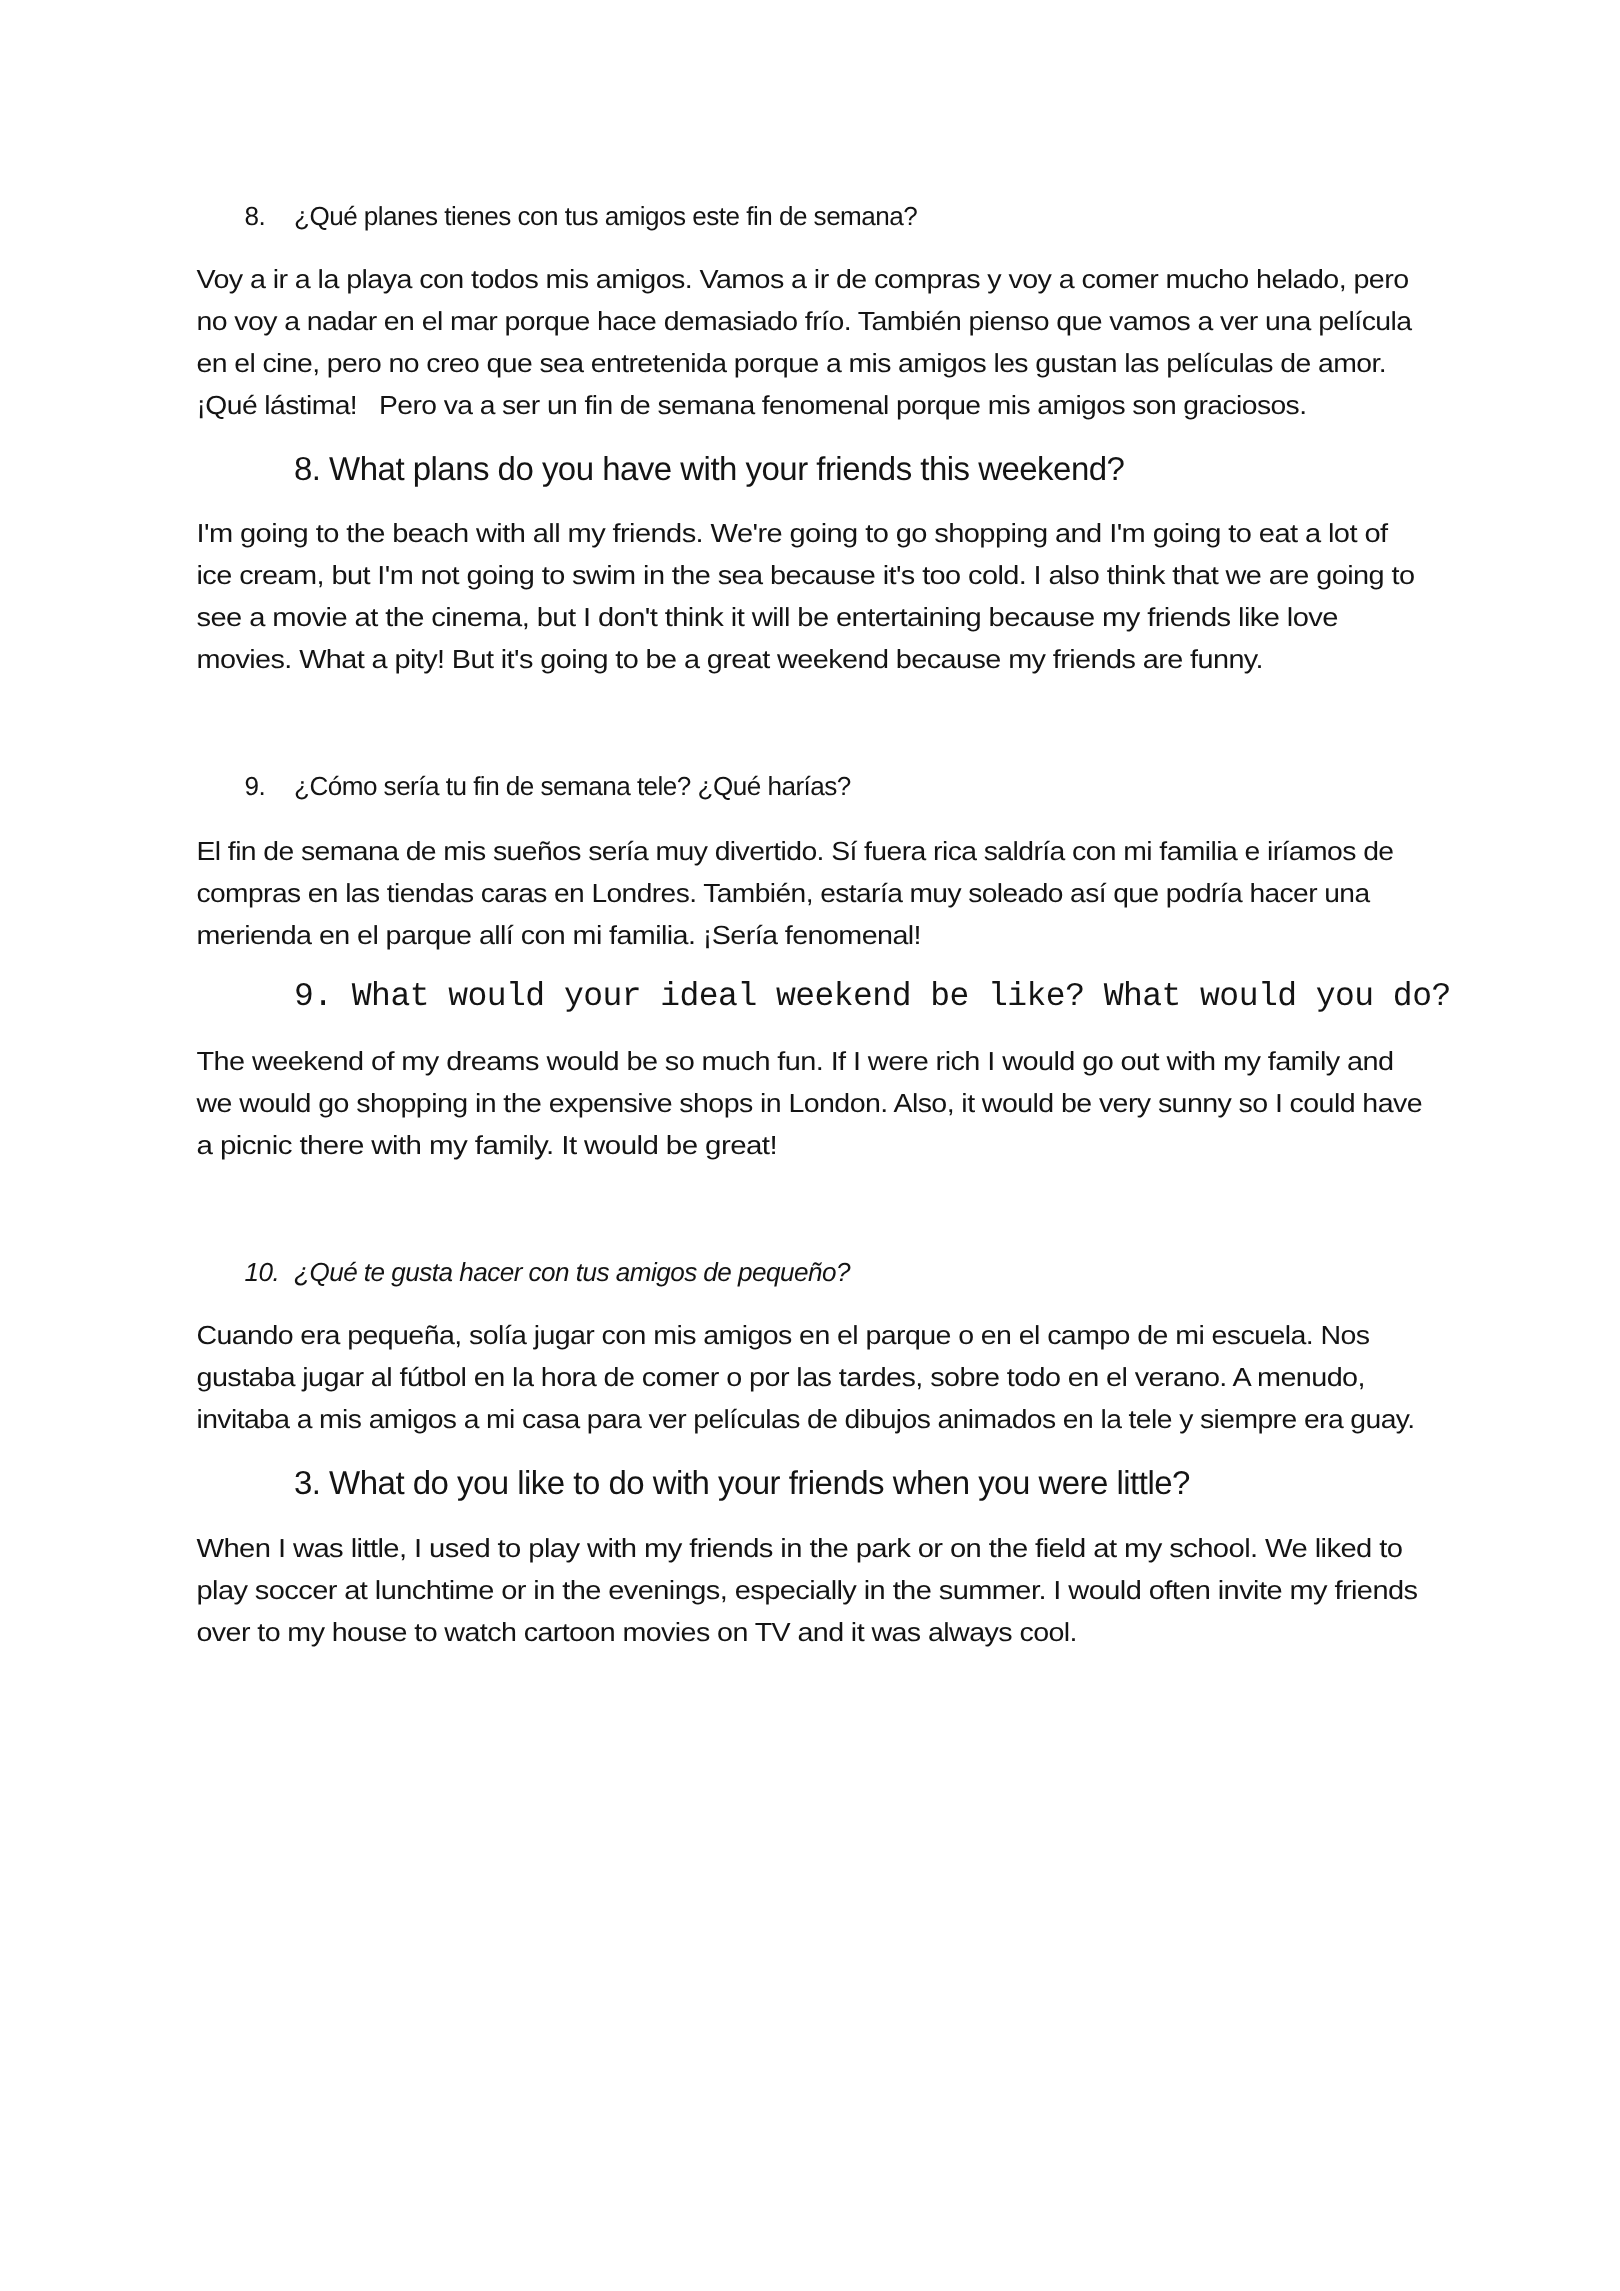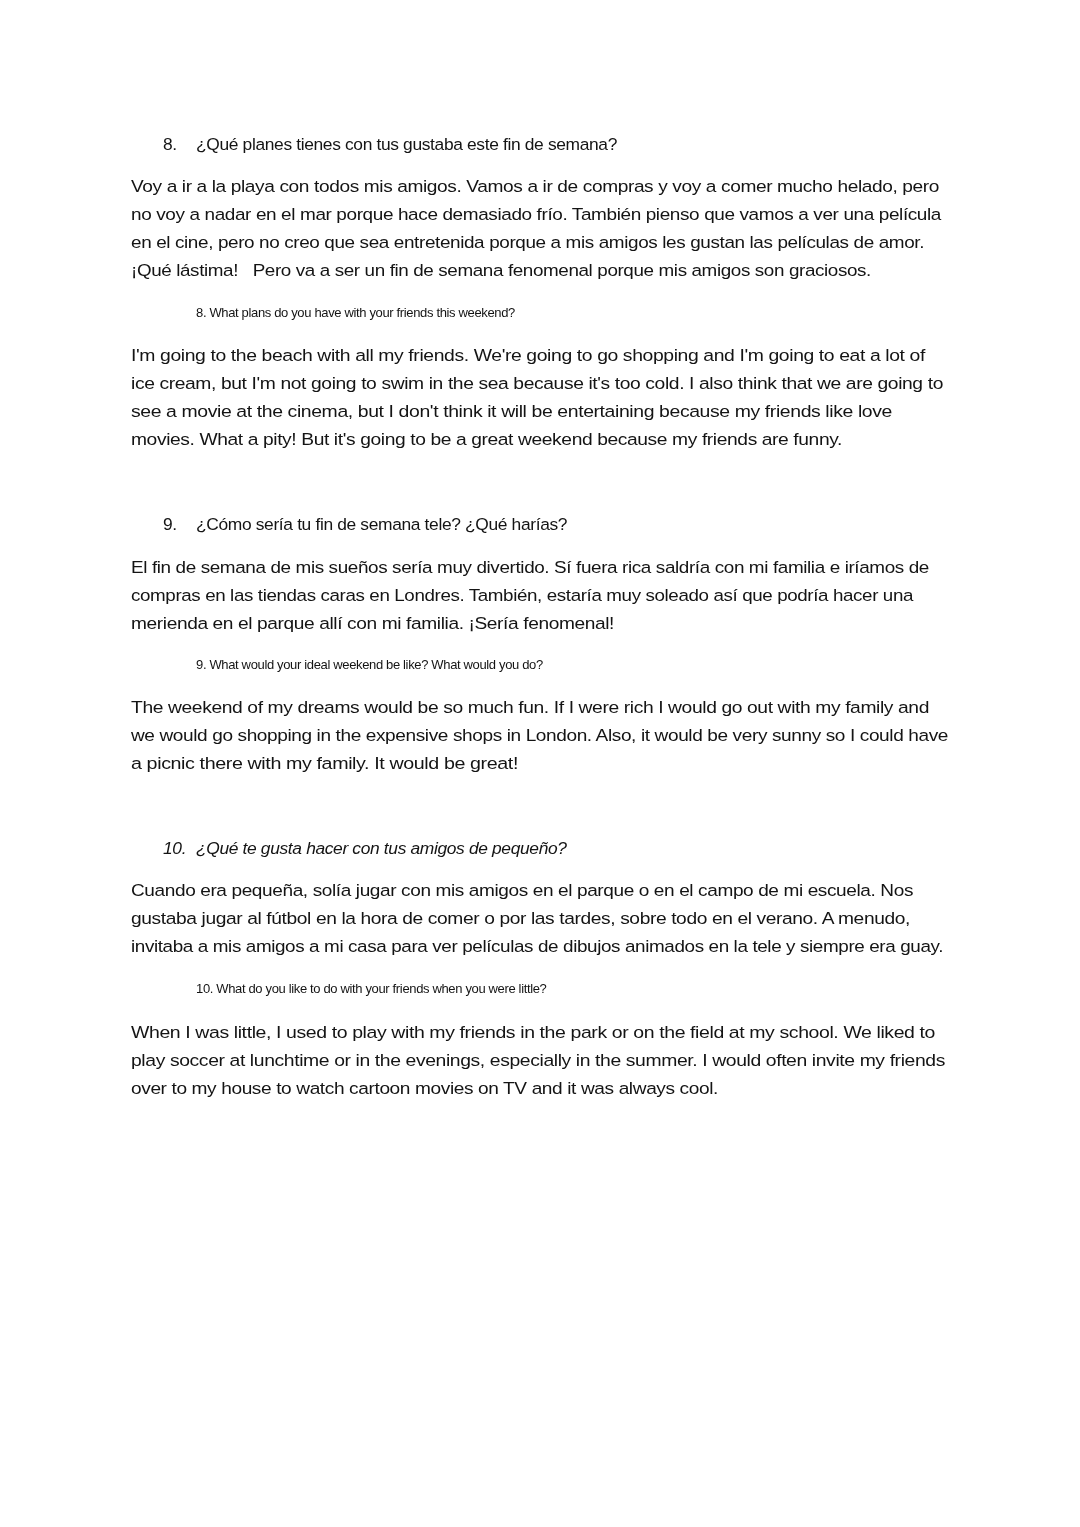--- a/index.html
+++ b/index.html
@@ -39,33 +39,33 @@
       letter-spacing: -0.35px;
     }
     .q-es .num {
       display: inline-block;
       width: 33px;
     }
     .q-en {
       position: absolute;
       left: 196px;
       white-space: nowrap;
-      font-size: 13px;
+      font-size: 22px;
       line-height: 22px;
       letter-spacing: -0.35px;
     }
   </style>
 </head>
 <body>
 
 <div class="page">
 
   <div>
     <div class="q-es" style="top:133px;">
-      <span class="num">8.</span><span>¿Qué planes tienes con tus gustaba este fin de semana?</span>
+      <span class="num">8.</span><span>¿Qué planes tienes con tus amigos este fin de semana?</span>
     </div>
     <div class="line" style="top: 175px; display: inline-block; transform-origin: left top; transform: scaleX(1.0986);">Voy a ir a la playa con todos mis amigos. Vamos a ir de compras y voy a comer mucho helado, pero</div>
     <div class="line" style="top: 203px; display: inline-block; transform-origin: left top; transform: scaleX(1.0897);">no voy a nadar en el mar porque hace demasiado frío. También pienso que vamos a ver una película</div>
     <div class="line" style="top: 231px; display: inline-block; transform-origin: left top; transform: scaleX(1.0872);">en el cine, pero no creo que sea entretenida porque a mis amigos les gustan las películas de amor.</div>
     <div class="line" style="top: 259px; white-space: pre; display: inline-block; transform-origin: left top; transform: scaleX(1.0831);">¡Qué lástima!   Pero va a ser un fin de semana fenomenal porque mis amigos son graciosos.</div>
 
     <div class="q-en" style="top:302px;">8. What plans do you have with your friends this weekend?</div>
     <div class="line" style="top: 344px; display: inline-block; transform-origin: left top; transform: scaleX(1.1132);">I'm going to the beach with all my friends. We're going to go shopping and I'm going to eat a lot of</div>
     <div class="line" style="top: 372px; display: inline-block; transform-origin: left top; transform: scaleX(1.1078);">ice cream, but I'm not going to swim in the sea because it's too cold. I also think that we are going to</div>
     <div class="line" style="top: 400px; display: inline-block; transform-origin: left top; transform: scaleX(1.1161);">see a movie at the cinema, but I don't think it will be entertaining because my friends like love</div>
@@ -73,33 +73,33 @@
   </div>
 
   <div>
     <div class="q-es" style="top:513px;">
       <span class="num">9.</span><span>¿Cómo sería tu fin de semana tele? ¿Qué harías?</span>
     </div>
     <div class="line" style="top: 556px; display: inline-block; transform-origin: left top; transform: scaleX(1.0857);">El fin de semana de mis sueños sería muy divertido. Sí fuera rica saldría con mi familia e iríamos de</div>
     <div class="line" style="top: 584px; display: inline-block; transform-origin: left top; transform: scaleX(1.0791);">compras en las tiendas caras en Londres. También, estaría muy soleado así que podría hacer una</div>
     <div class="line" style="top: 612px; display: inline-block; transform-origin: left top; transform: scaleX(1.0999);">merienda en el parque allí con mi familia. ¡Sería fenomenal!</div>
 
-    <div class="q-en" style="top:654px;">9. What would your ideal weekend be like? What would you do?</div>
+    <div class="q-en" style="top:654px;font-family:Liberation Mono, monospace;">9. What would your ideal weekend be like? What would you do?</div>
     <div class="line" style="top: 696px; display: inline-block; transform-origin: left top; transform: scaleX(1.1073);">The weekend of my dreams would be so much fun. If I were rich I would go out with my family and</div>
     <div class="line" style="top: 724px; display: inline-block; transform-origin: left top; transform: scaleX(1.0944);">we would go shopping in the expensive shops in London. Also, it would be very sunny so I could have</div>
     <div class="line" style="top: 752px; display: inline-block; transform-origin: left top; transform: scaleX(1.1313);">a picnic there with my family. It would be great!</div>
   </div>
 
   <div>
     <div class="q-es" style="top:837px;font-style:italic;">
       <span class="num">10.</span><span>¿Qué te gusta hacer con tus amigos de pequeño?</span>
     </div>
     <div class="line" style="top: 879px; display: inline-block; transform-origin: left top; transform: scaleX(1.0936);">Cuando era pequeña, solía jugar con mis amigos en el parque o en el campo de mi escuela. Nos</div>
     <div class="line" style="top: 907px; display: inline-block; transform-origin: left top; transform: scaleX(1.1034);">gustaba jugar al fútbol en la hora de comer o por las tardes, sobre todo en el verano. A menudo,</div>
     <div class="line" style="top: 935px; display: inline-block; transform-origin: left top; transform: scaleX(1.0838);">invitaba a mis amigos a mi casa para ver películas de dibujos animados en la tele y siempre era guay.</div>
 
-    <div class="q-en" style="top:978px;">10. What do you like to do with your friends when you were little?</div>
+    <div class="q-en" style="top:978px;">3. What do you like to do with your friends when you were little?</div>
     <div class="line" style="top: 1021px; display: inline-block; transform-origin: left top; transform: scaleX(1.1189);">When I was little, I used to play with my friends in the park or on the field at my school. We liked to</div>
     <div class="line" style="top: 1049px; display: inline-block; transform-origin: left top; transform: scaleX(1.1123);">play soccer at lunchtime or in the evenings, especially in the summer. I would often invite my friends</div>
     <div class="line" style="top: 1077px; display: inline-block; transform-origin: left top; transform: scaleX(1.0975);">over to my house to watch cartoon movies on TV and it was always cool.</div>
   </div>
 
 </div>
 
 </body></html>

